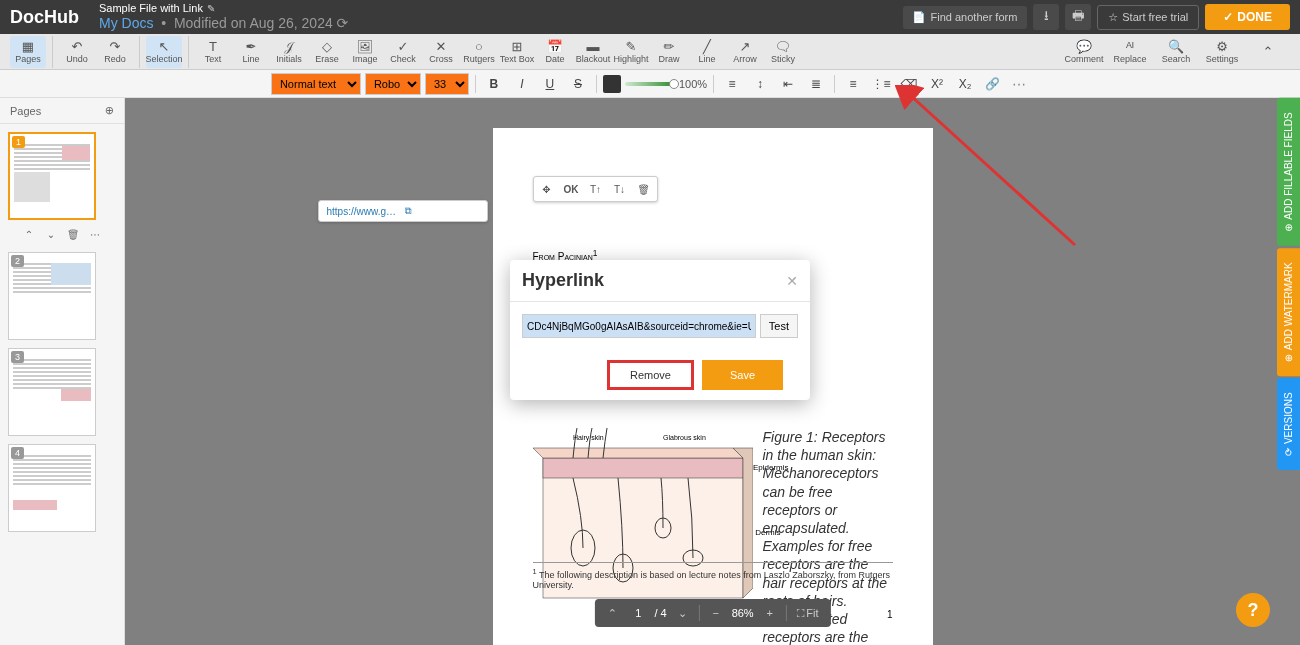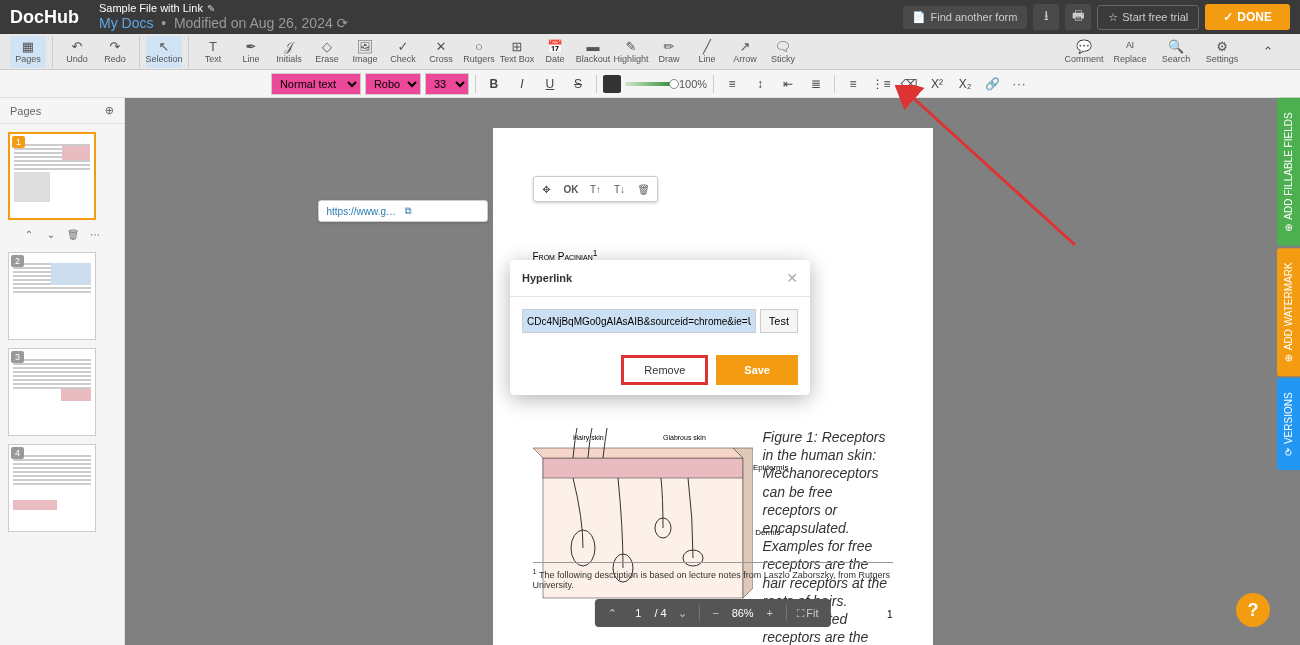--- a/index.html
+++ b/index.html
@@ -23,21 +23,21 @@
 .toolbar { height: 36px; background: #e8e8e8; border-bottom: 1px solid #ccc; display: flex; align-items: center; padding: 0 10px; gap: 2px; }
 .tool-group { display: flex; gap: 2px; border-right: 1px solid #ccc; padding-right: 6px; margin-right: 4px; }
 .tool-btn { display: flex; flex-direction: column; align-items: center; justify-content: center; width: 36px; height: 32px; cursor: pointer; font-size: 9px; color: #555; border-radius: 3px; }
 .tool-btn.active { background: #d0e4f5; }
 .tool-icon { font-size: 13px; height: 14px; display: flex; align-items: center; }
 .toolbar-right { margin-left: auto; display: flex; gap: 2px; align-items: center; }
 .tool-btn-r { display: flex; flex-direction: column; align-items: center; justify-content: center; width: 44px; height: 32px; cursor: pointer; font-size: 9px; color: #555; }
 
 
 .formatbar { height: 28px; background: #f5f5f5; border-bottom: 1px solid #ddd; display: flex; align-items: center; justify-content: center; gap: 4px; padding: 0 10px; }
-.fmt-select { height: 22px; font-size: 11px; border: 1px solid #ccc; background: #ec4899; padding: 0 4px; }
+.fmt-select { height: 22px; font-size: 11px; border: 1px solid #ccc; background: #f97316; padding: 0 4px; }
 .fmt-btn { width: 24px; height: 22px; border: none; background: transparent; cursor: pointer; font-size: 12px; color: #444; }
 .fmt-divider { width: 1px; height: 18px; background: #ccc; margin: 0 2px; }
 .color-swatch { width: 18px; height: 18px; background: #333; border-radius: 2px; }
 .opacity-slider { width: 50px; height: 4px; background: linear-gradient(to right, #cfe8cf, #2a8a2a); position: relative; border-radius: 2px; }
 .opacity-handle { position: absolute; right: -4px; top: -3px; width: 10px; height: 10px; border-radius: 50%; background: #fff; border: 1px solid #888; }
 .fmt-more { width: 20px; height: 22px; display: flex; align-items: center; justify-content: center; color: #888; font-size: 14px; }
 
 
 .main { display: flex; height: calc(100% - 98px); }
 .sidebar-left { width: 125px; background: #f5f5f5; border-right: 1px solid #ddd; }
@@ -67,30 +67,30 @@
 .figure-caption { position: absolute; top: 300px; right: 40px; width: 130px; font-size: 14px; font-style: italic; color: #333; line-height: 1.3; }
 .figure-img { position: absolute; top: 300px; left: 40px; width: 220px; height: 190px; }
 .skin-svg { width: 100%; height: 100%; }
 .footnote { position: absolute; bottom: 55px; left: 40px; right: 40px; font-size: 9px; color: #333; border-top: 1px solid #999; padding-top: 4px; margin-top: 41px; }
 .page-num { position: absolute; bottom: 25px; right: 40px; font-size: 10px; }
 
 
 .modal-backdrop { position: absolute; inset: 0; display: flex; align-items: flex-start; justify-content: center; pointer-events: none; }
 .modal { width: 300px; background: #fff; border-radius: 4px; box-shadow: 0 4px 20px rgba(0,0,0,0.3); margin-top: 260px; margin-left: 20px; pointer-events: auto; }
 .modal-header { padding: 10px 12px; border-bottom: 1px solid #e5e5e5; display: flex; justify-content: space-between; align-items: center; }
-.modal-title { font-size: 11px; font-weight: bold; color: #333; }
+.modal-title { font-size: 18px; font-weight: bold; color: #333; }
 .modal-close { color: #aaa; cursor: pointer; font-size: 14px; }
 .modal-body { padding: 12px; }
 .modal-label { font-size: 12px; color: #666; margin-bottom: 6px; }
 .modal-input-row { display: flex; gap: 4px; }
 .modal-input { flex: 1; height: 24px; border: 1px solid #ccc; padding: 0 4px; font-size: 10px; background: #cce0f5; color: #000; }
 .modal-test { height: 24px; padding: 0 8px; border: 1px solid #ccc; background: #f5f5f5; font-size: 11px; cursor: pointer; }
-.modal-footer { padding: 10px 12px; display: flex; justify-content: flex-end; gap: 8px; }
+.modal-footer { padding: 10px 27px; display: flex; justify-content: flex-end; gap: 8px; }
 .btn-remove { padding: 6px 20px; border: 3px solid #d33; background: #fff; color: #333; font-size: 11px; cursor: pointer; }
-.btn-save { padding: 6px 28px; border: none; background: #f39c12; color: #fff; font-size: 11px; font-weight: bold; cursor: pointer; }
+.btn-save { padding: 6px 28px; border: none; background: #f39c12; color: #fff; font-size: 11px; font-weight: normal; cursor: pointer; }
 
 
 .page-nav { position: absolute; bottom: 18px; left: 50%; transform: translateX(-50%); background: #555; border-radius: 4px; display: flex; align-items: center; gap: 6px; padding: 4px 8px; color: #fff; font-size: 11px; }
 .nav-btn { width: 20px; height: 20px; display: flex; align-items: center; justify-content: center; cursor: pointer; color: #ccc; }
 .nav-divider { width: 1px; height: 16px; background: #777; }
 .nav-input { width: 20px; background: transparent; border: none; color: #fff; text-align: center; font-size: 11px; }
 
 
 .side-tabs { position: absolute; right: 0; top: 98px; display: flex; flex-direction: column; gap: 2px; }
 .side-tab { writing-mode: vertical-rl; transform: rotate(180deg); padding: 14px 6px; font-size: 10px; color: #fff; cursor: pointer; border-radius: 0 3px 3px 0; display: flex; align-items: center; gap: 4px; }

